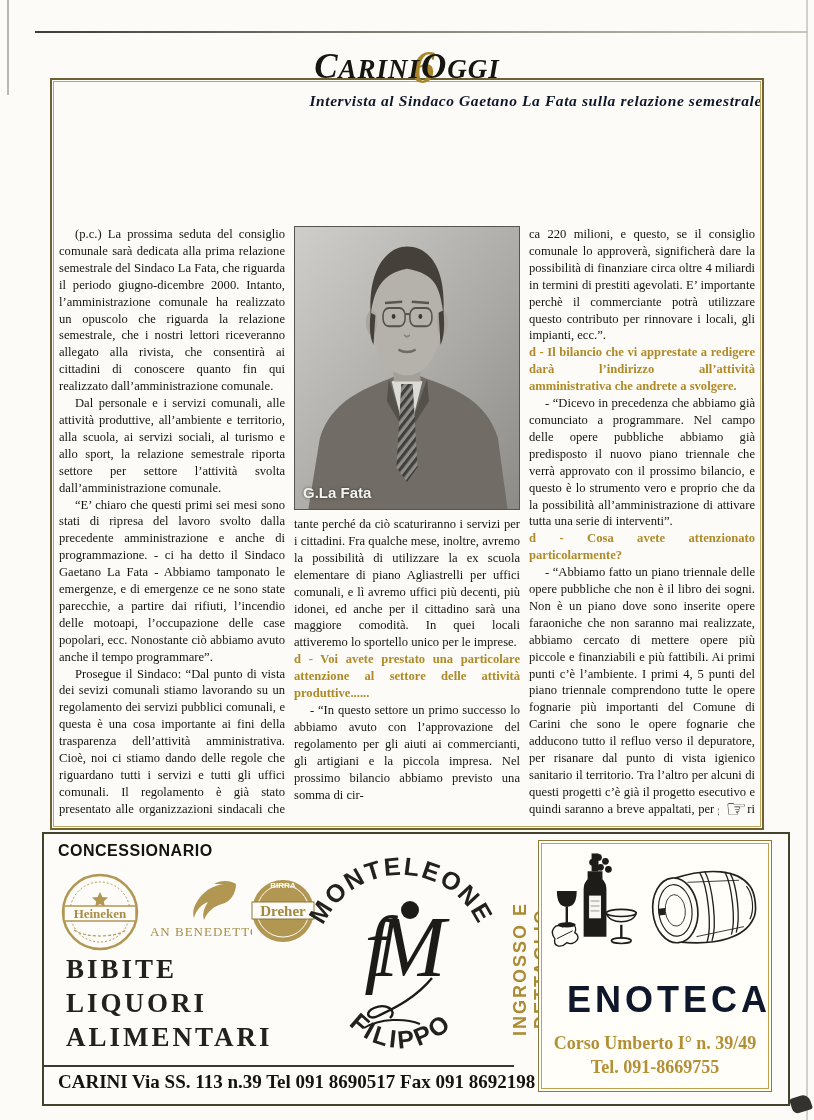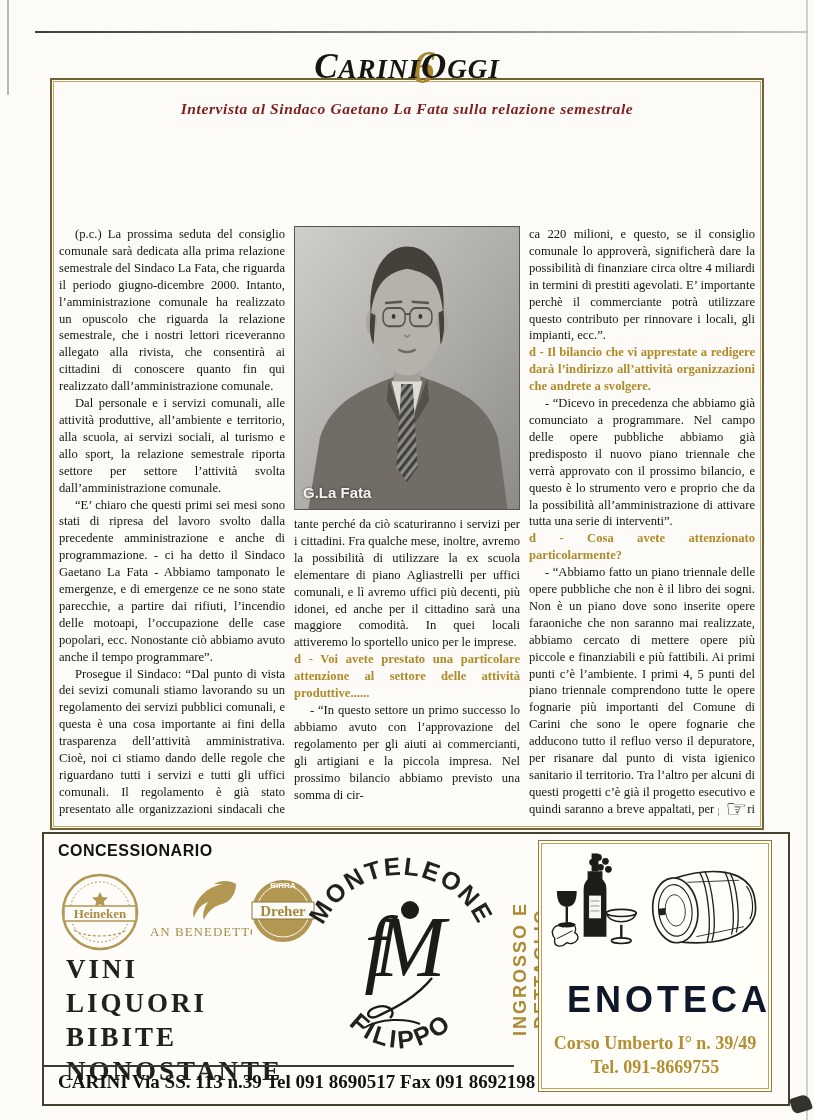--- a/index.html
+++ b/index.html
@@ -16,22 +16,22 @@
   .masthead{position:absolute;left:0;top:36px;width:100%;text-align:center;white-space:nowrap;}
   .mast-word{display:inline-block;font:italic 700 27px "Liberation Serif",serif;letter-spacing:1px;
              color:#16150f;position:relative;z-index:2;}
   .mast-word::first-letter{font-size:35px;}
   .mast-digit{display:inline-block;font:italic 700 46px "Liberation Serif",serif;color:#a8862e;
               margin:0 -14px 0 -8px;position:relative;top:5px;z-index:1;}
   
   .article-box{position:absolute;left:50px;top:78px;width:714px;height:752px;
                border:2px solid #6e6134;box-sizing:border-box;background:#fcfbf7;}
   .article-box::before{content:"";position:absolute;inset:1px;border:1px solid #c2a75c;pointer-events:none;}
-  .kicker{margin-top:20px;text-align:center;font:italic 700 15.5px "Liberation Serif",serif;
-          letter-spacing:.6px;color:#7f1d1d;}
+  .kicker{margin-top:12px;text-align:right;font:italic 700 15.5px "Liberation Serif",serif;
+          letter-spacing:.6px;color:#0f172a;}
   .headline{margin-top:12px;text-align:center;font:700 31px "Liberation Serif",serif;
             line-height:39px;color:#ae8c3b;letter-spacing:.5px;word-spacing:16px;}
   .cols{position:absolute;left:7px;right:7px;top:146px;bottom:7px;display:flex;gap:9px;}
   .col{flex:1;overflow:hidden;position:relative;}
   .para{margin:0;text-align:justify;font-size:12.6px;line-height:16.9px;color:#171510;
         font-family:"Liberation Serif",serif;}
   .para.indent{text-indent:16px;}
   .para.question{color:#b08a28;font-weight:700;}
   .hand{position:absolute;right:8px;bottom:0;font-size:24px;line-height:24px;color:#1b1a15;
         background:#fcfbf7;padding-left:6px;}
@@ -131,21 +131,21 @@
         <div>
             <p class="para normal">tante perché da ciò scaturiranno i servizi per i cittadini.  Fra qualche mese, inoltre, avremo la possibilità di utilizzare la ex scuola elementare di piano Agliastrelli per uffici comunali, e lì avremo uffici più decenti, più idonei, ed anche per il cittadino sarà una maggiore comodità. In quei locali attiveremo lo sportello unico per le imprese.</p>
             <p class="para question">d - Voi avete prestato una particolare attenzione al settore delle attività produttive......</p>
             <p class="para normal indent">- “In questo settore un primo successo lo abbiamo avuto con l’approvazione del regolamento per gli aiuti ai commercianti, gli artigiani e la piccola impresa. Nel prossimo bilancio abbiamo previsto una somma di cir-</p>
           </div>
       </div>
 
       <div class="col">
         <div>
             <p class="para normal">ca 220 milioni, e questo, se il consiglio comunale lo approverà, significherà dare la possibilità di finanziare circa oltre 4 miliardi in termini di prestiti agevolati. E’ importante perchè il commerciante potrà utilizzare questo contributo per rinnovare i locali, gli impianti, ecc.”.</p>
-            <p class="para question">d - Il bilancio che vi apprestate a redigere darà l’indirizzo all’attività organizzazioni che andrete a svolgere.</p>
+            <p class="para question">d - Il bilancio che vi apprestate a redigere darà l’indirizzo all’attività amministrativa che andrete a svolgere.</p>
             <p class="para normal indent">- “Dicevo in precedenza che abbiamo già comunciato a programmare. Nel campo delle opere pubbliche abbiamo già predisposto il nuovo piano triennale che verrà approvato con il prossimo bilancio, e questo è lo strumento vero e proprio che da la possibilità all’amministrazione di attivare tutta una serie di interventi”.</p>
             <p class="para question">d - Cosa avete attenzionato particolarmente?</p>
             <p class="para normal indent">- “Abbiamo fatto un piano triennale delle opere pubbliche che non è il libro dei sogni. Non è un piano dove sono inserite opere faraoniche che non saranno mai realizzate, abbiamo cercato di mettere opere più piccole e finanziabili e più fattibili. Ai primi punti c’è l’ambiente. I primi 4, 5 punti del piano triennale comprendono tutte le opere fognarie più importanti del Comune di Carini che sono le opere fognarie che adducono tutto il refluo verso il depuratore, per risanare dal punto di vista igienico sanitario il territorio. Tra l’altro per alcuni di questi progetti c’è già il progetto esecutivo e quindi saranno a breve appaltati, per gli altri ci sono i progetti di massima in fase di approvazione e quindi proseguiremo con gli esecu-</p>
           </div>
         <div class="hand">☞</div>
       </div>
     </div>
   </div>
 
   <div class="ads">
@@ -168,24 +168,23 @@
 
     <svg class="logo" style="left:206px;top:40px" width="66" height="74" viewBox="0 0 66 74">
       <circle cx="33" cy="37" r="31" fill="#b29753"></circle>
       <circle cx="33" cy="37" r="26" fill="none" stroke="#fdfcf8" stroke-width="1"></circle>
       <text x="33" y="14" text-anchor="middle" font-family="Liberation Sans,sans-serif" font-size="8" font-weight="bold" fill="#fdfcf8">BIRRA</text>
       <rect x="2" y="28" width="62" height="17" fill="#fdfcf8" stroke="#8d763a" stroke-width="1"></rect>
       <text x="33" y="42" text-anchor="middle" font-family="Liberation Serif,serif" font-weight="bold" font-size="15" fill="#a2873f">Dreher</text>
     </svg>
 
     <div class="products">
-      <div>VINI</div>
+      <div>BIBITE</div>
       <div>LIQUORI</div>
-      <div>BIBITE</div>
-      <div>NONOSTANTE</div>
+      <div>ALIMENTARI</div>
     </div>
 
     <svg class="monteleone" viewBox="0 0 214 234">
       <defs>
         <path id="arcTop" d="M 22,122 A 85,85 0 0 1 192,122" fill="none"></path>
         <path id="arcBot" d="M 37,140 A 70,70 0 0 0 177,140" fill="none"></path>
       </defs>
       <text font-family="Liberation Sans,sans-serif" font-weight="bold" font-size="25" fill="#23211d" letter-spacing="2">
         <textPath href="#arcTop" startOffset="50%" text-anchor="middle">MONTELEONE</textPath>
       </text>

